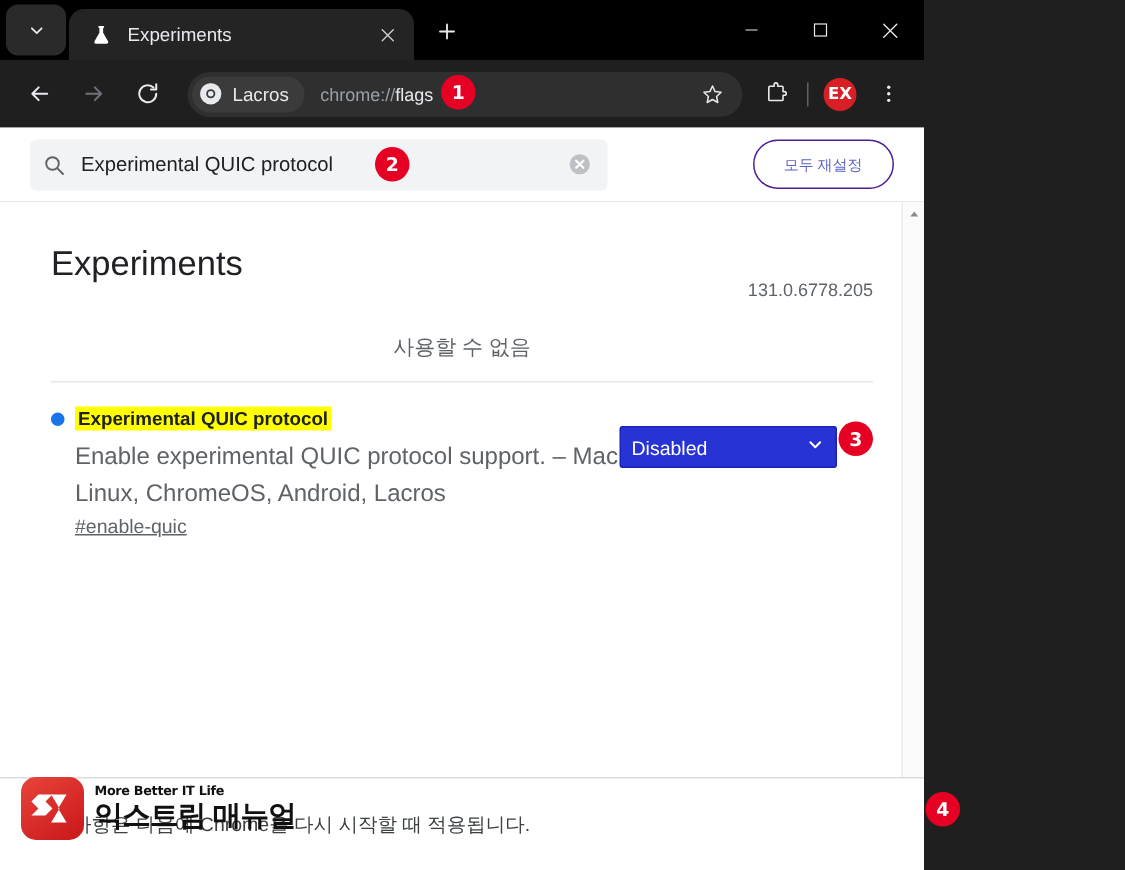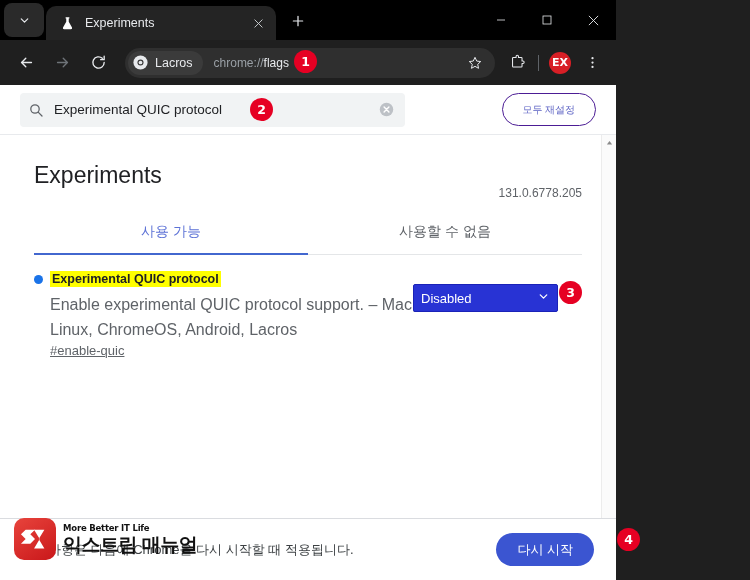--- a/index.html
+++ b/index.html
@@ -356,21 +356,20 @@
     </div>
 
     <div class="content">
       <div class="content-inner">
         <div class="heading-row">
           <div class="heading">Experiments</div>
           <div class="version">131.0.6778.205</div>
         </div>
 
         <div class="tabs">
-          <div class="ftab active">사용 가능</div>
           <div class="ftab">사용할 수 없음</div>
         </div>
 
         <div class="flag">
           <div class="flag-title-row">
             <span class="bullet"></span>
             <span class="flag-title">Experimental QUIC protocol</span>
           </div>
           <div class="flag-desc">Enable experimental QUIC protocol support. – Mac, Windows, Linux, ChromeOS, Android, Lacros</div>
           <div class="flag-anchor">#enable-quic</div>
@@ -392,21 +391,20 @@
     <div class="scrollbar">
       <div class="sb-arrow">
         <svg width="9" height="9" viewBox="0 0 24 24">
           <path d="M12 8l7 9H5z" fill="#8a8a8a"></path>
         </svg>
       </div>
     </div>
 
     <div class="bottombar">
       <div class="restart-note">변경사항은 다음에 Chrome을 다시 시작할 때 적용됩니다.</div>
-      <div class="restart-btn">다시 시작</div>
     </div>
   </div>
 
   <div class="watermark">
     <div class="wm-logo">
       <svg width="30" height="30" viewBox="0 0 32 32">
         <path d="M6 6h10l-5 5 5 5-5 5h-10l5-5-5-5z" fill="#ffffff"></path>
         <path d="M15 6h11l-6 10 6 10H15l6-10z" fill="#ffffff"></path>
       </svg>
     </div>

